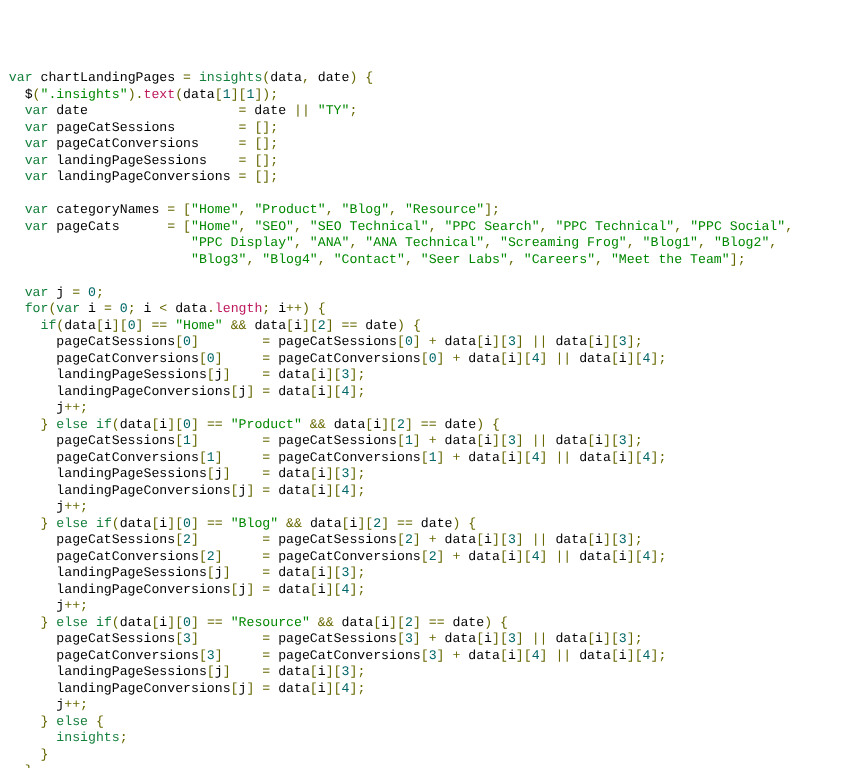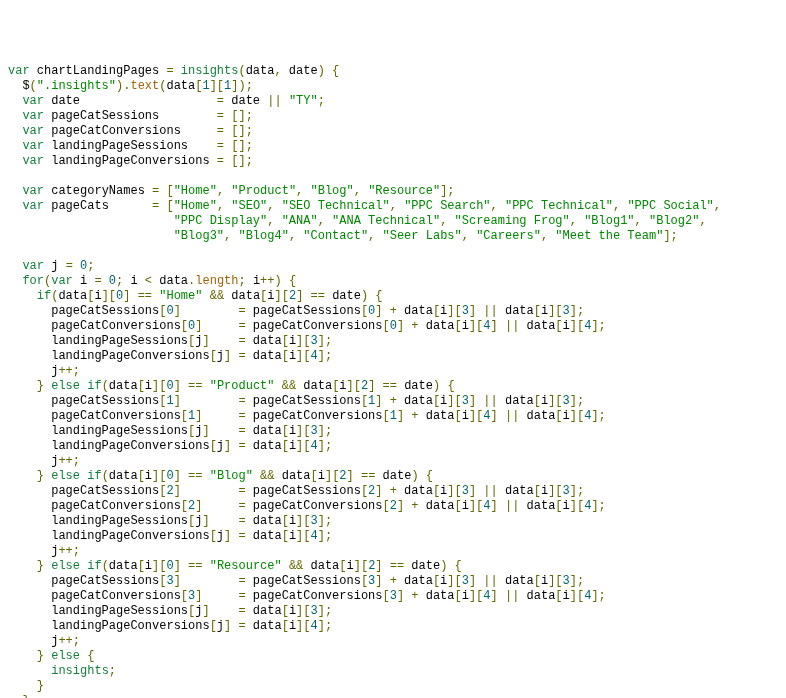--- a/index.html
+++ b/index.html
@@ -10,21 +10,21 @@
     line-height: 15px;
     background: #ffffff;
     color: #000000;
     white-space: pre;
     letter-spacing: 0px;
   }
   .kw  { color: #15803d; }
   .str { color: #008800; }  
   .num { color: #006666; }  
   .op  { color: #666600; }  
-  .prop{ color: #a16207; }  
+  .prop{ color: #be185d; }  
 </style>
 </head>
 <body>
 
 
 
 <div id="code"><span class="kw">var</span> chartLandingPages <span class="op">=</span> <span class="kw">insights</span><span class="op">(</span>data<span class="op">,</span> date<span class="op">)</span> <span class="op">{</span>
   $<span class="op">(</span><span class="str">".insights"</span><span class="op">).</span><span class="prop">text</span><span class="op">(</span>data<span class="op">[</span><span class="num">1</span><span class="op">][</span><span class="num">1</span><span class="op">]);</span>
   <span class="kw">var</span> date                   <span class="op">=</span> date <span class="op">||</span> <span class="str">"TY"</span><span class="op">;</span>
   <span class="kw">var</span> pageCatSessions        <span class="op">=</span> <span class="op">[];</span>

